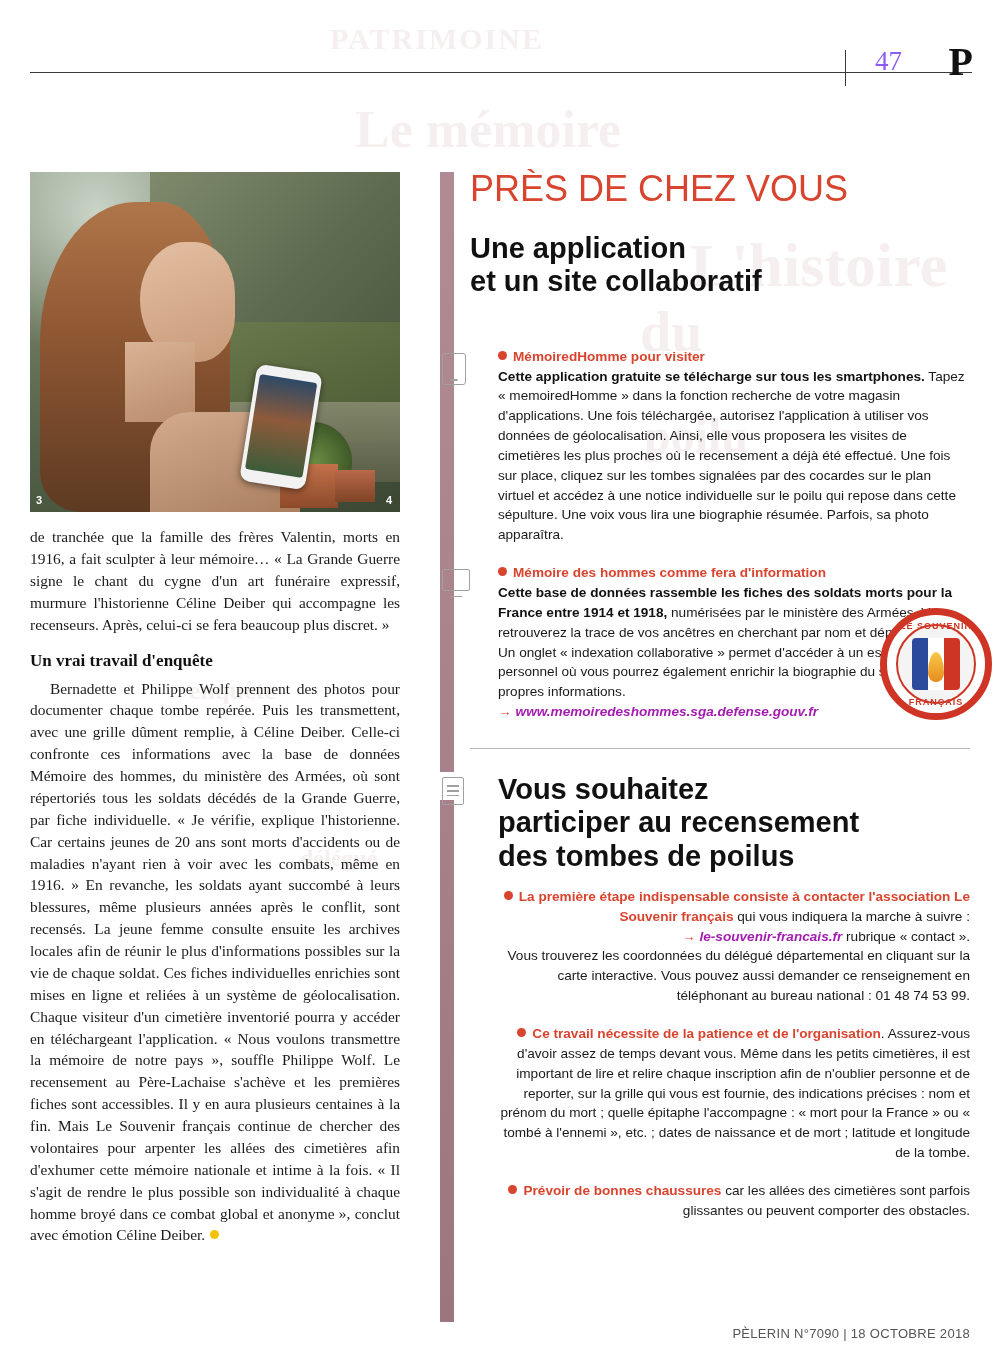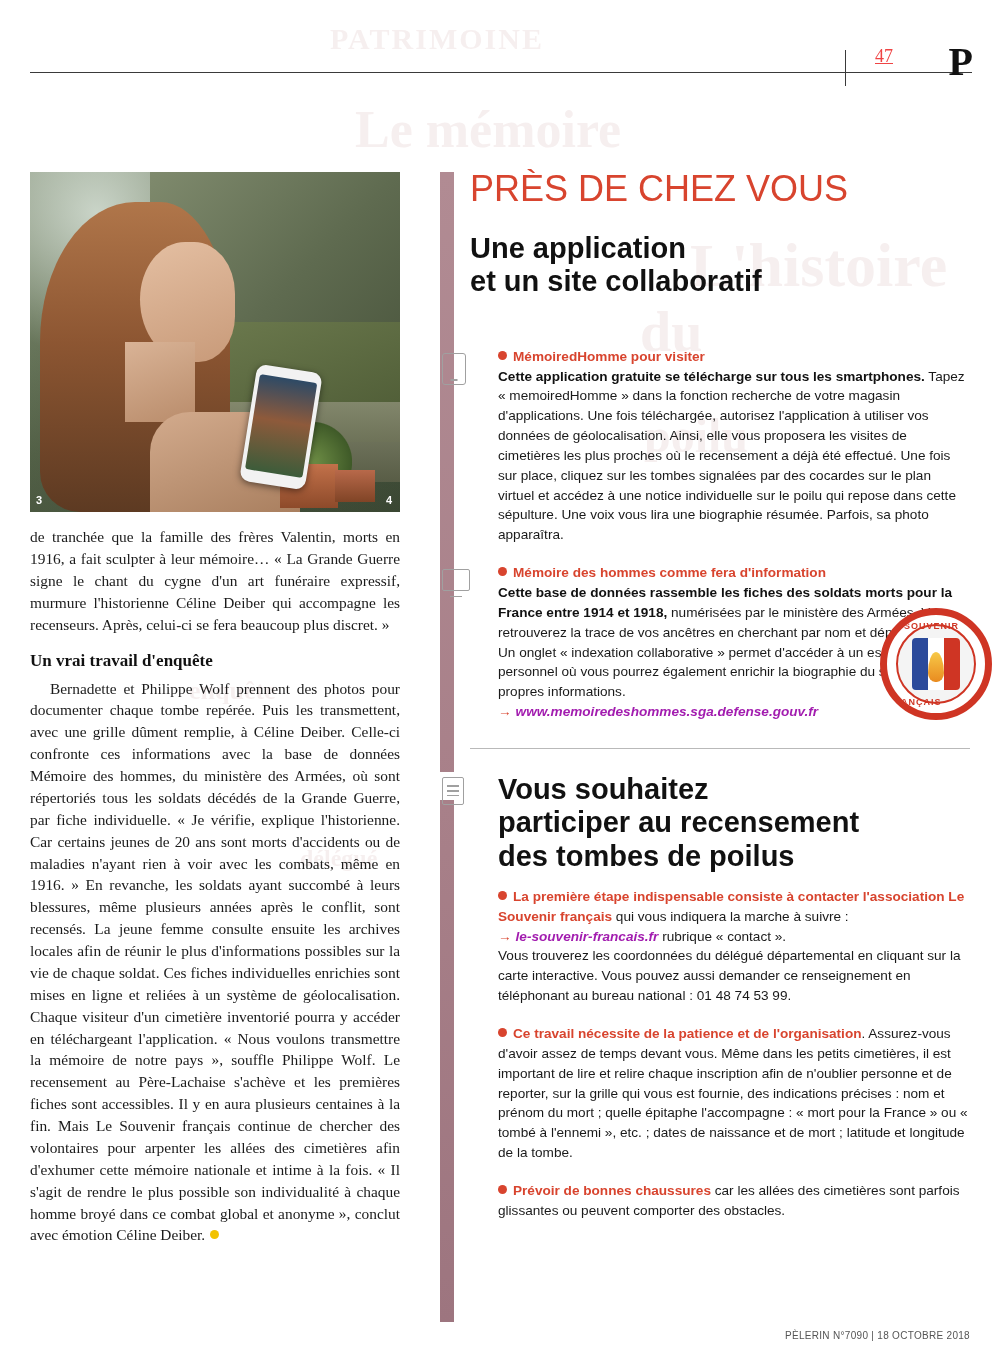--- a/index.html
+++ b/index.html
@@ -37,23 +37,22 @@
     top: 20px;
     width: 1px;
     height: 36px;
     background: #3a3a3a;
   }
   .page-number {
     position: absolute;
     left: 845px;
     top: 16px;
     font-family: "Liberation Serif", serif;
-    font-size: 18px;
-    color: #ef4444;
-    text-decoration: underline;
+    font-size: 27px;
+    color: #8b5cf6;
   }
   .logo-p {
     position: absolute;
     right: 0px;
     top: 8px;
     font-family: "Liberation Serif", serif;
     font-size: 40px;
     font-weight: bold;
     color: #111;
     letter-spacing: -1px;
@@ -372,37 +371,37 @@
     position: absolute;
     left: 50%; top: 26px;
     transform: translateX(-50%);
     width: 16px; height: 30px;
     background: linear-gradient(180deg, #f7c948 0%, #e98b20 100%);
     border-radius: 50% 50% 45% 45% / 70% 70% 30% 30%;
   }
   .stamp .txt-top, .stamp .txt-bot {
     position: absolute;
     left: 0; right: 0;
-    text-align: left;
+    text-align: center;
     font-family: "Liberation Sans", sans-serif;
     font-size: 9px;
     font-weight: bold;
     color: #cf3524;
     letter-spacing: 1px;
   }
   .stamp .txt-top { top: 6px; }
   .stamp .txt-bot { bottom: 6px; }
 
   
   .footer {
     position: absolute;
     right: 30px;
     bottom: 14px;
     font-family: "Liberation Sans", sans-serif;
-    font-size: 10px;
+    font-size: 13px;
     color: #555;
     letter-spacing: .3px;
     text-align: center;
   }
 </style>
 </head>
 <body>
 
 <div class="ghost g1">PATRIMOINE</div>
 <div class="ghost g2">Le mémoire</div>
@@ -492,21 +491,21 @@
           <span></span>
           <span></span>
           <span></span>
         </div>
     </div>
     <div>Vous souhaitez</div>
     <div>participer au recensement</div>
     <div>des tombes de poilus</div>
   </div>
 
-  <div class="right-body" style="margin-top:14px;">
+  <div class="right-body" style="margin-top:14px;text-align:right;">
 
     <div class="blk">
       <span class="bullet"></span><span class="lead-red">La première étape indispensable consiste à contacter l'association Le Souvenir français</span><span> qui vous indiquera la marche à suivre :</span><br>
       <span class="arrow">→</span><span class="url">le-souvenir-francais.fr</span><span> rubrique « contact ».</span><br>
       <span>Vous trouverez les coordonnées du délégué départemental en cliquant sur la carte interactive. Vous pouvez aussi demander ce renseignement en téléphonant au bureau national : 01 48 74 53 99.</span>
     </div>
 
     <div class="blk">
       <span class="bullet"></span><span class="lead-red">Ce travail nécessite de la patience et de l'organisation</span><span>. Assurez-vous d'avoir assez de temps devant vous. Même dans les petits cimetières, il est important de lire et relire chaque inscription afin de n'oublier personne et de reporter, sur la grille qui vous est fournie, des indications précises : nom et prénom du mort ; quelle épitaphe l'accompagne : « mort pour la France » ou « tombé à l'ennemi », etc. ; dates de naissance et de mort ; latitude et longitude de la tombe.</span>
     </div>

